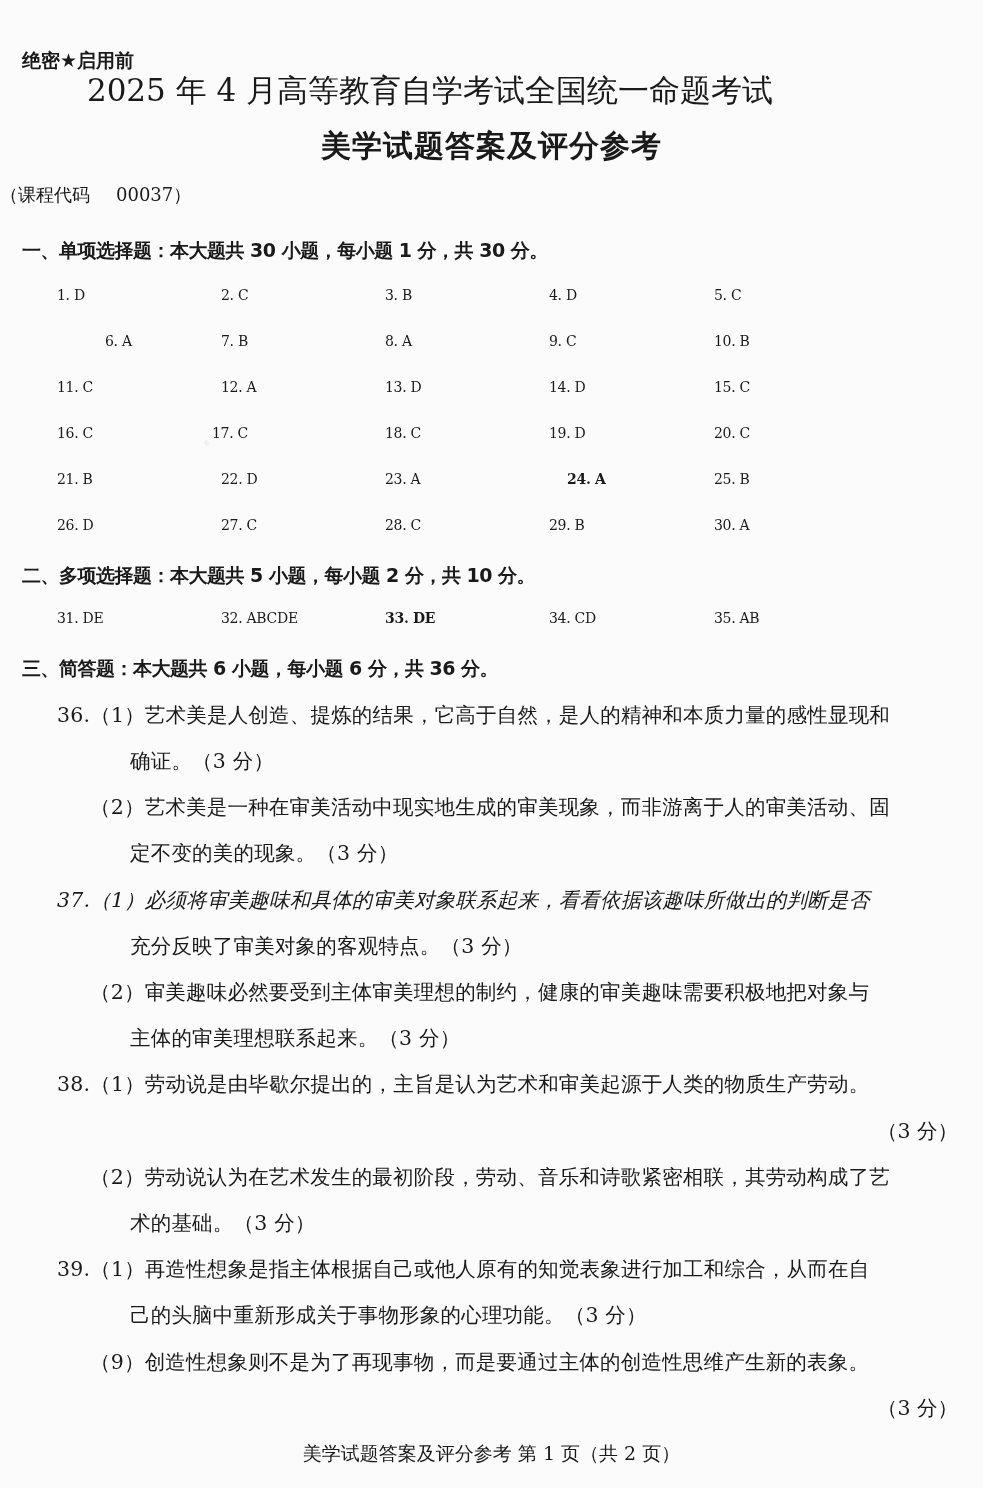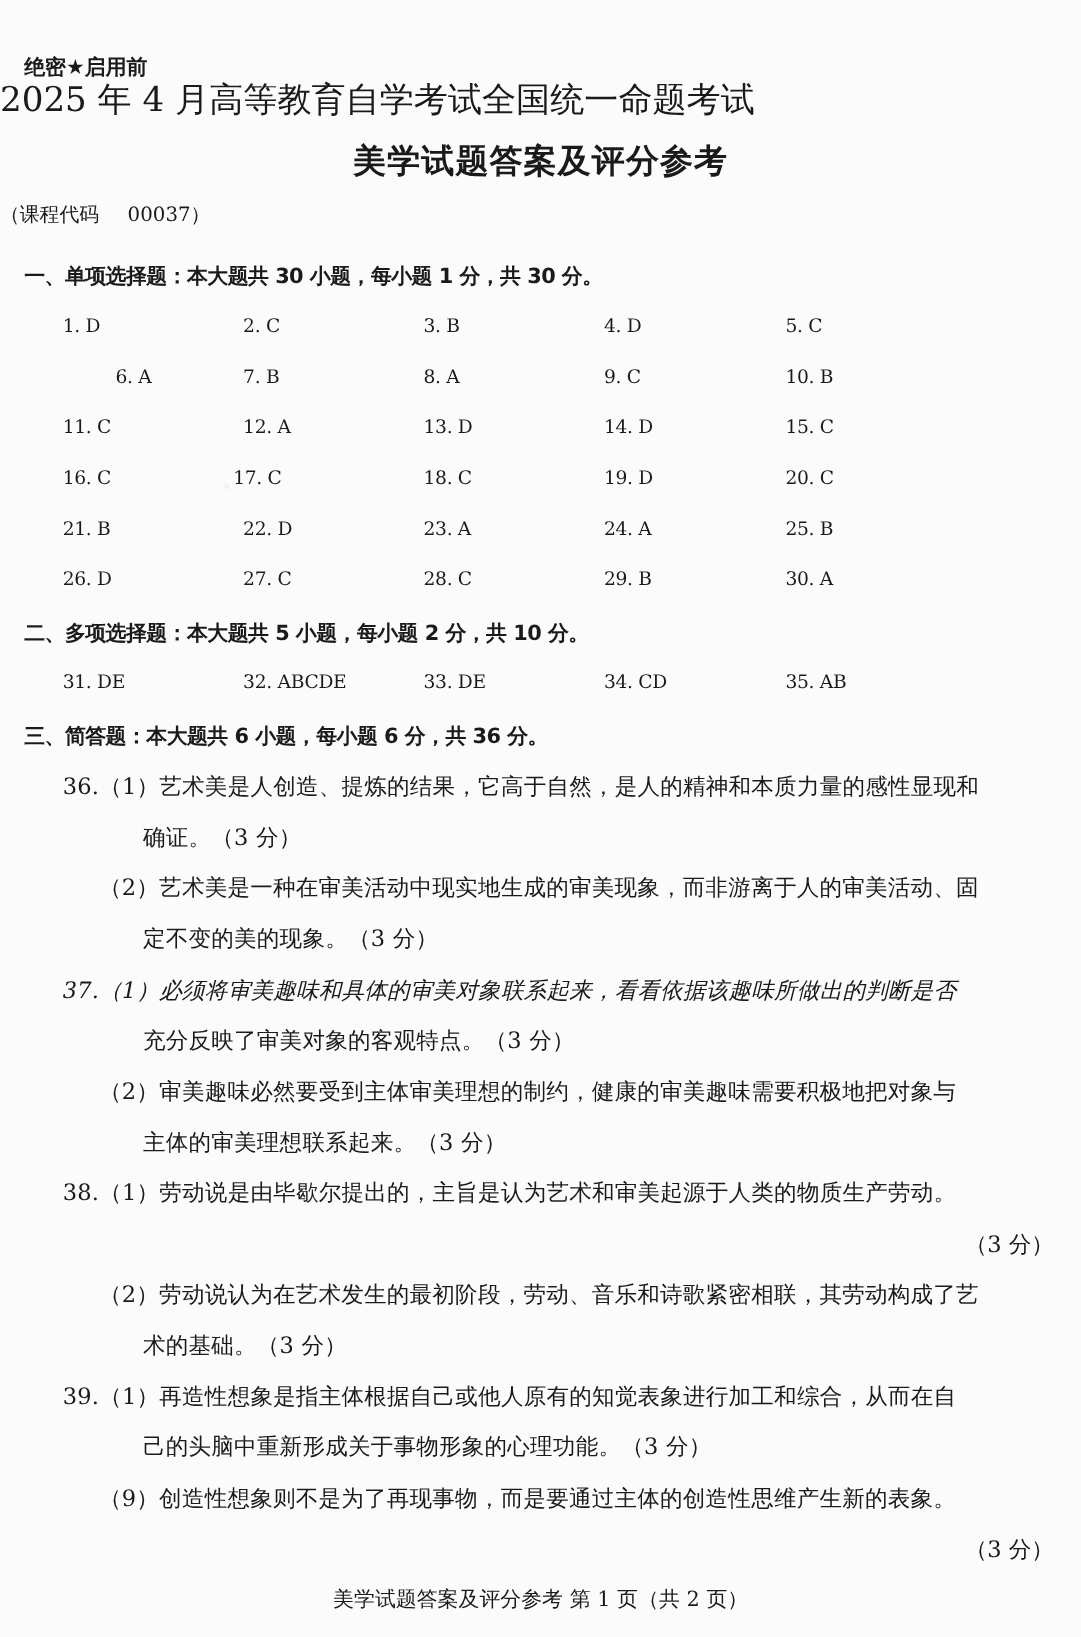--- a/index.html
+++ b/index.html
@@ -19,20 +19,21 @@
     .secret {
       left: 22px; top: 20px;
       font-family: "DejaVu Sans", "Liberation Sans", sans-serif;
       font-weight: bold;
       font-size: 19px;
       letter-spacing: 0px;
       margin-top: 28px;
     }
     .title1 {
       left: 0; width: 860px; top: 70px;
+      text-align: center;
       font-size: 31px;
       letter-spacing: 0px;
     }
     .title2 {
       left: 0; width: 983px; top: 126px;
       text-align: center;
       font-size: 30px;
       font-weight: bold;
       letter-spacing: 1px;
     }
@@ -42,21 +43,21 @@
     }
     .title3 .code { margin-left: 26px; }
     .section-head {
       left: 22px;
       font-family: "DejaVu Sans", "Liberation Sans", sans-serif;
       font-weight: bold;
       font-size: 19px;
       letter-spacing: -0.5px;
     }
     .ans {
-      font-size: 17px;
+      font-size: 14px;
       letter-spacing: -0.3px;
       text-align: center;
     }
     .q-line {
       font-size: 20.5px;
       letter-spacing: 0.2px;
     }
     .score-right {
       font-size: 20.5px;
       right: 25px;
@@ -112,35 +113,35 @@
 
   <div class="abs ans" style="left:57px;top:425px;">16. C</div>
   <div class="abs ans" style="left:212px;top:425px;">17. C</div>
   <div class="abs ans" style="left:385px;top:425px;">18. C</div>
   <div class="abs ans" style="left:549px;top:425px;">19. D</div>
   <div class="abs ans" style="left:714px;top:425px;">20. C</div>
 
   <div class="abs ans" style="left:57px;top:471px;">21. B</div>
   <div class="abs ans" style="left:221px;top:471px;">22. D</div>
   <div class="abs ans" style="left:385px;top:471px;">23. A</div>
-  <div class="abs ans" style="left:549px;top:471px;">24. A</div>
+  <div class="abs ans" style="left:567px;top:471px;font-weight:bold;">24. A</div>
   <div class="abs ans" style="left:714px;top:471px;">25. B</div>
 
   <div class="abs ans" style="left:57px;top:517px;">26. D</div>
   <div class="abs ans" style="left:221px;top:517px;">27. C</div>
   <div class="abs ans" style="left:385px;top:517px;">28. C</div>
   <div class="abs ans" style="left:549px;top:517px;">29. B</div>
   <div class="abs ans" style="left:714px;top:517px;">30. A</div>
 </div>
 
 <div class="abs section-head" style="top:563px;">二、多项选择题：本大题共 5 小题，每小题 2 分，共 10 分。</div>
 <div>
   <div class="abs ans" style="left:57px;top:610px;">31. DE</div>
   <div class="abs ans" style="left:221px;top:610px;">32. ABCDE</div>
-  <div class="abs ans" style="left:385px;top:610px;">33. DE</div>
+  <div class="abs ans" style="left:385px;top:610px;font-weight:bold;">33. DE</div>
   <div class="abs ans" style="left:549px;top:610px;">34. CD</div>
   <div class="abs ans" style="left:714px;top:610px;">35. AB</div>
 </div>
 
 <div class="abs section-head" style="top:656px;">三、简答题：本大题共 6 小题，每小题 6 分，共 36 分。</div>
 
 <div>
 
   <div class="abs q-line" style="left:57px;top:701px;">36.（1）艺术美是人创造、提炼的结果，它高于自然，是人的精神和本质力量的感性显现和</div>
   <div class="abs q-line" style="left:130px;top:747px;">确证。（3 分）</div>

